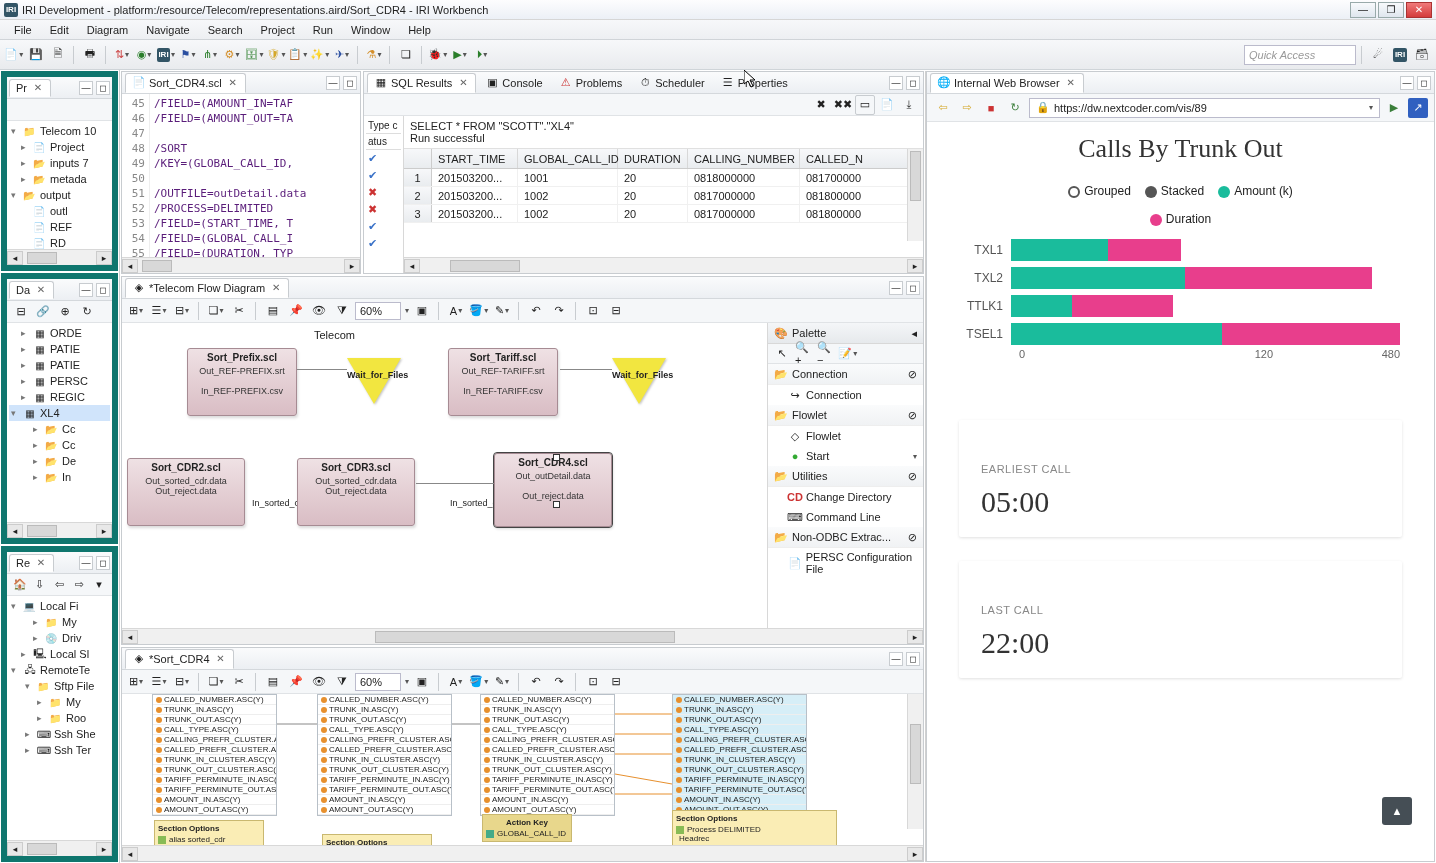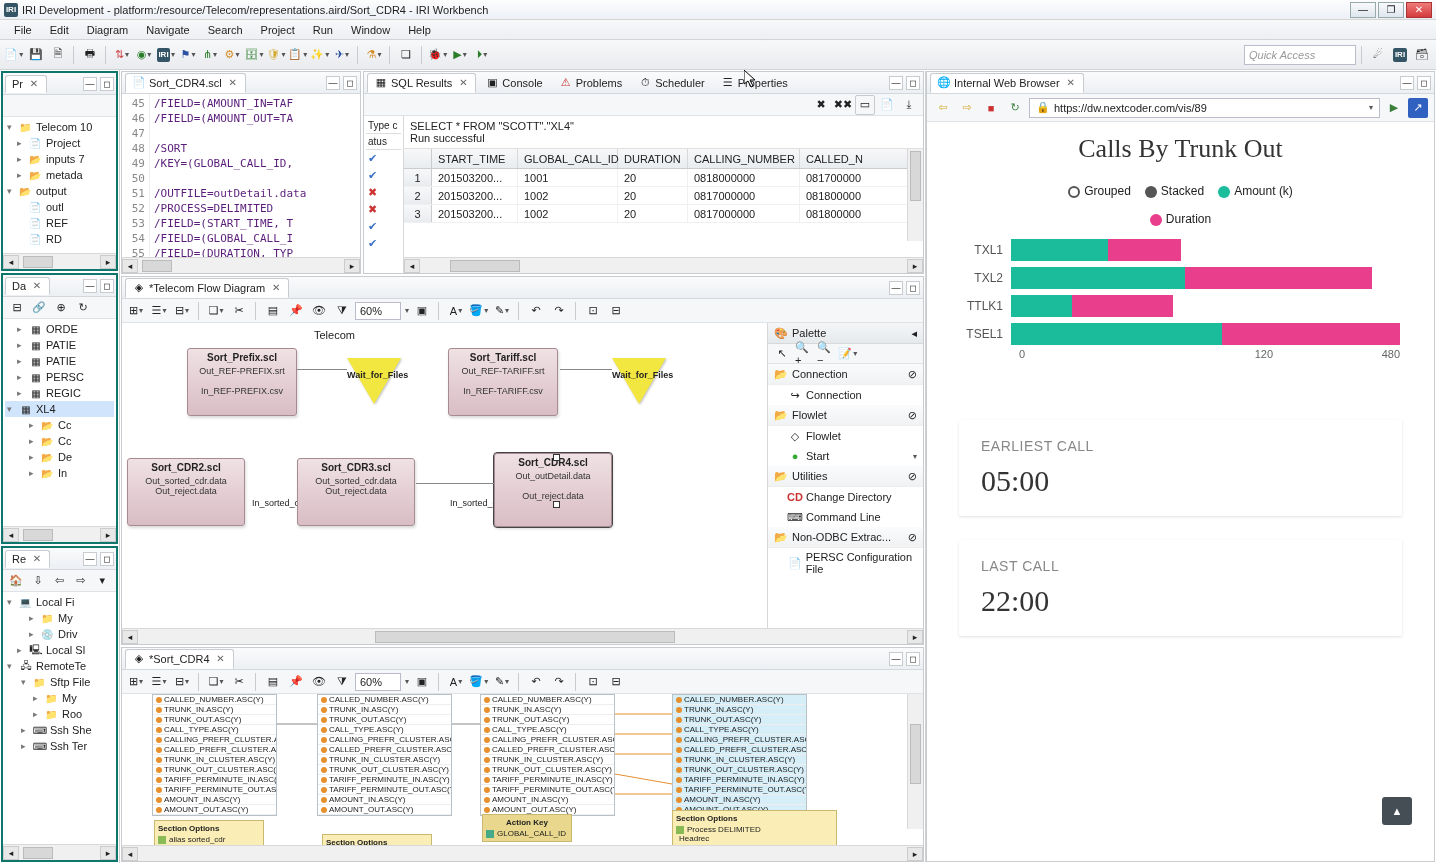--- a/index.html
+++ b/index.html
@@ -12,21 +12,21 @@
 .winbtn.close { background: linear-gradient(to bottom,#f07a7a,#d43c3c); color:#fff; border-color:#a33;}
 .menubar { height: 20px; background: linear-gradient(to bottom,#f7f8fa,#edeff2); border-bottom:1px solid #d0d4d8; display:flex; align-items:center; padding: 0 6px; gap: 2px; }
 .menuitem { padding: 2px 8px; cursor: default; }
 .toolbar-main { height: 30px; background: linear-gradient(to bottom,#f7f8fa,#e9ebee); border-bottom:1px solid #cfd4d8; display:flex; align-items:center; padding: 0 4px; gap:2px;}
 .tbtn { width:20px; height:20px; border:1px solid transparent; display:flex;align-items:center;justify-content:center; border-radius:2px; }
 .tsep{ width:2px; height:18px; border-left:1px solid #c8ccd0; margin:0 3px;}
 .qa-box{ margin-left:auto; width:112px; height:20px; border:1px solid #bbc; background:#fff; padding:1px 4px; color:#999; font-style:italic; display:flex; align-items:center;}
 .body-area{ display:flex; height:793px; }
 
 .leftcol{ width:120px; display:flex; flex-direction:column; border-right:1px solid #d0d0d0;}
-.panel{ border:2px solid #0f766e; background:#fff; display:flex; flex-direction:column; margin:1px; min-height:0;}
+.panel{ border:6px solid #0f766e; background:#fff; display:flex; flex-direction:column; margin:1px; min-height:0;}
 .panel-tabrow{ height:22px; background:linear-gradient(to bottom,#fafbfc,#eceff3); display:flex; align-items:center; padding:0 2px; border-bottom:1px solid #d4d8dc;}
 .panel-tab{ padding:2px 6px; background:#fff; border:1px solid #c8ccd0; border-bottom-color:#fff; border-radius:3px 3px 0 0; display:flex; align-items:center; gap:3px; font-size:11px;}
 .panel-close{ width:12px;height:12px; display:flex;align-items:center;justify-content:center; color:#666; font-size:10px; margin-left:2px;}
 .panel-toolbar{ height:22px; border-bottom:1px solid #e0e3e6; display:flex; align-items:center; gap:2px; padding:0 4px; background:#f5f7f9;}
 .tree{ flex:1; overflow:hidden; padding:2px; font-size:11px;}
 .tree-item{ display:flex; align-items:center; gap:3px; padding:1px 0 1px 12px; white-space:nowrap;}
 .tree-item.sel{ background:#d0e4fb;}
 .tree-item.exp{ padding-left:2px;}
 .twisty{ width:9px; display:inline-flex; color:#777; font-size:9px;}
 .ticon{ width:14px;height:14px; display:inline-flex; align-items:center;justify-content:center; font-size:10px;}
@@ -94,21 +94,21 @@
 .legend{ display:flex; justify-content:center; gap:14px; align-items:center; font-size:12px; flex-wrap:wrap; padding-bottom:6px;}
 .legend .sw{ width:12px; height:12px; border-radius:50%; display:inline-block; margin-right:4px; vertical-align:middle;}
 .chart-area{ padding:4px 10px 8px;}
 .bar-row{ display:flex; align-items:center; height:28px;}
 .bar-label{ width:50px; text-align:right; padding-right:8px; font-size:12px; color:#555;}
 .bar-track{ flex:1; position:relative; height:22px;}
 .bar-seg{ position:absolute; top:0; bottom:0;}
 .axis{ display:flex; padding-left:58px; font-size:11px; color:#666;}
 .axis span{ flex:1; text-align:left;}
 .card{ margin:12px 8px; padding:18px 22px; box-shadow:0 1px 3px rgba(0,0,0,.12); border-radius:2px; background:#fff;}
-.card-label{ font-size:14px; letter-spacing:.5px; color:#888;}
+.card-label{ font-size:11px; letter-spacing:.5px; color:#888;margin-top:25px;}
 .card-value{ font-size:30px; font-family:Georgia,serif; color:#333; padding-top:10px;}
 .back-to-top{ position:absolute; right:22px; bottom:36px; width:30px;height:28px; background:#454e55; border-radius:3px; display:flex;align-items:center;justify-content:center; color:#fff;}
 .ico{ display:inline-flex; width:14px;height:14px; align-items:center;justify-content:center;}
 .pane-ctrls{ margin-left:auto; display:flex; gap:3px; align-items:center;}
 .pane-ctrls .pb{ width:14px;height:14px; border:1px solid #c8ccd0; background:#fff; font-size:9px; display:flex;align-items:center;justify-content:center;}
 .check-icon{ color:#3a72c8;}
 .dropdown-arrow{ font-size:8px; color:#555; margin-left:1px;}
 svg{display:block;}
 .vscroll{position:absolute;right:0;top:0;bottom:16px;width:16px;background:#f0f0f0;border-left:1px solid #d8d8d8;}
 .vthumb{position:absolute;left:2px;right:2px;background:#d8d8d8;border:1px solid #bbb;}

